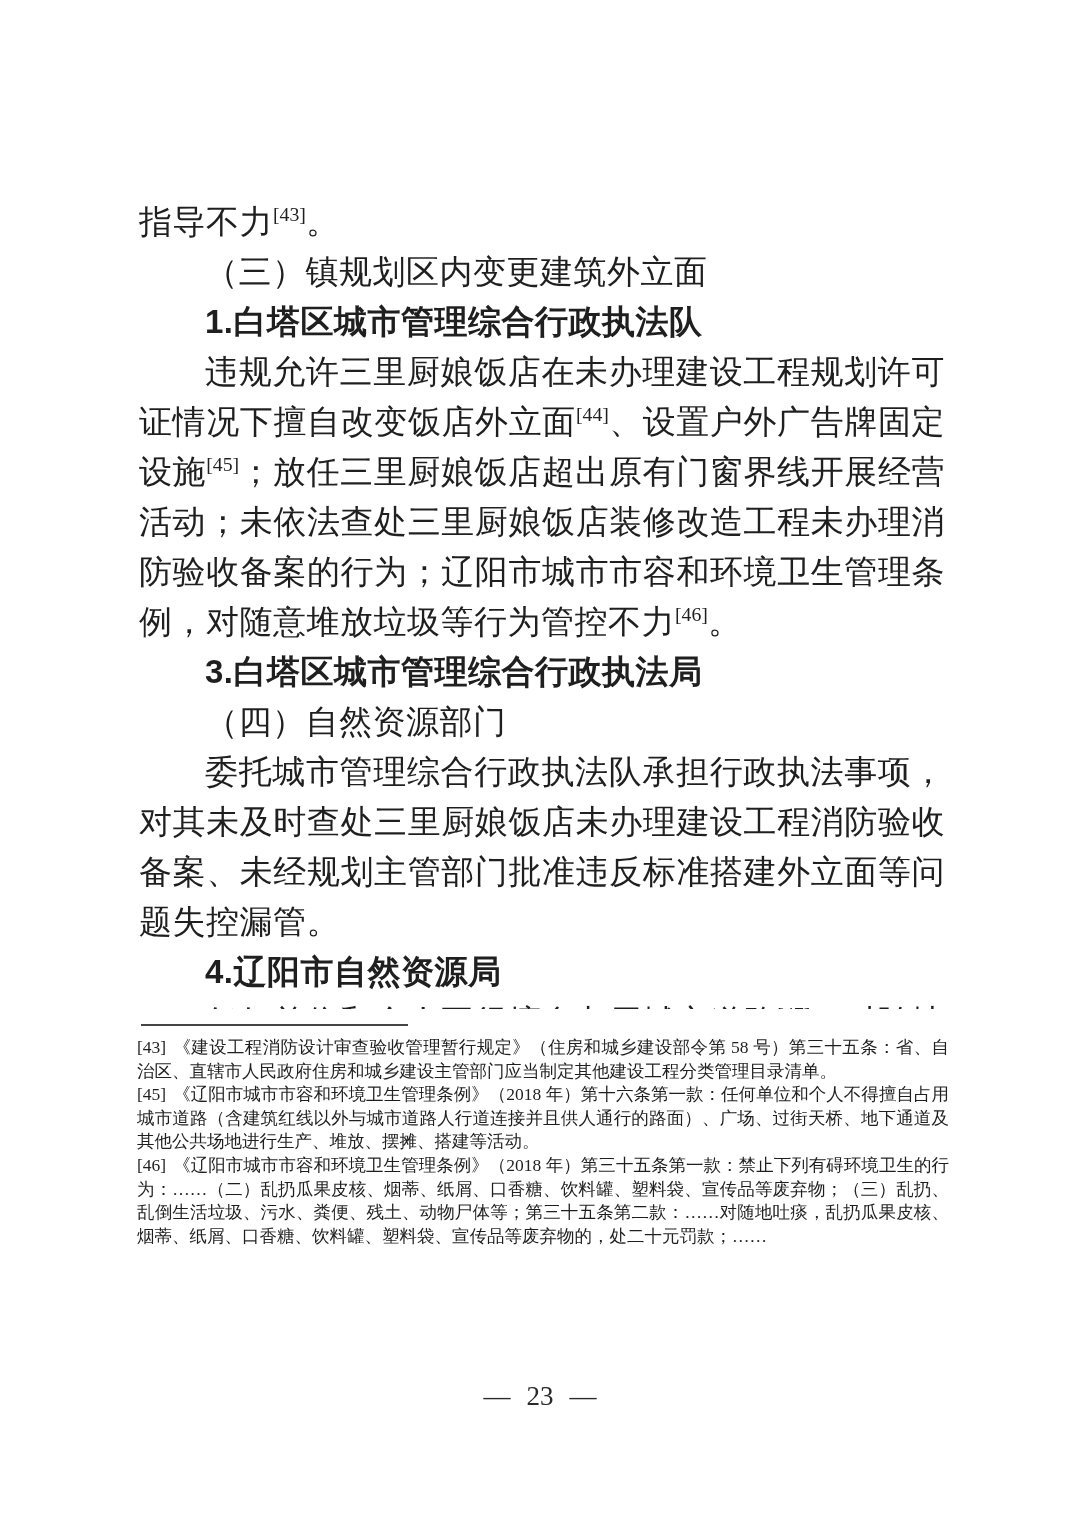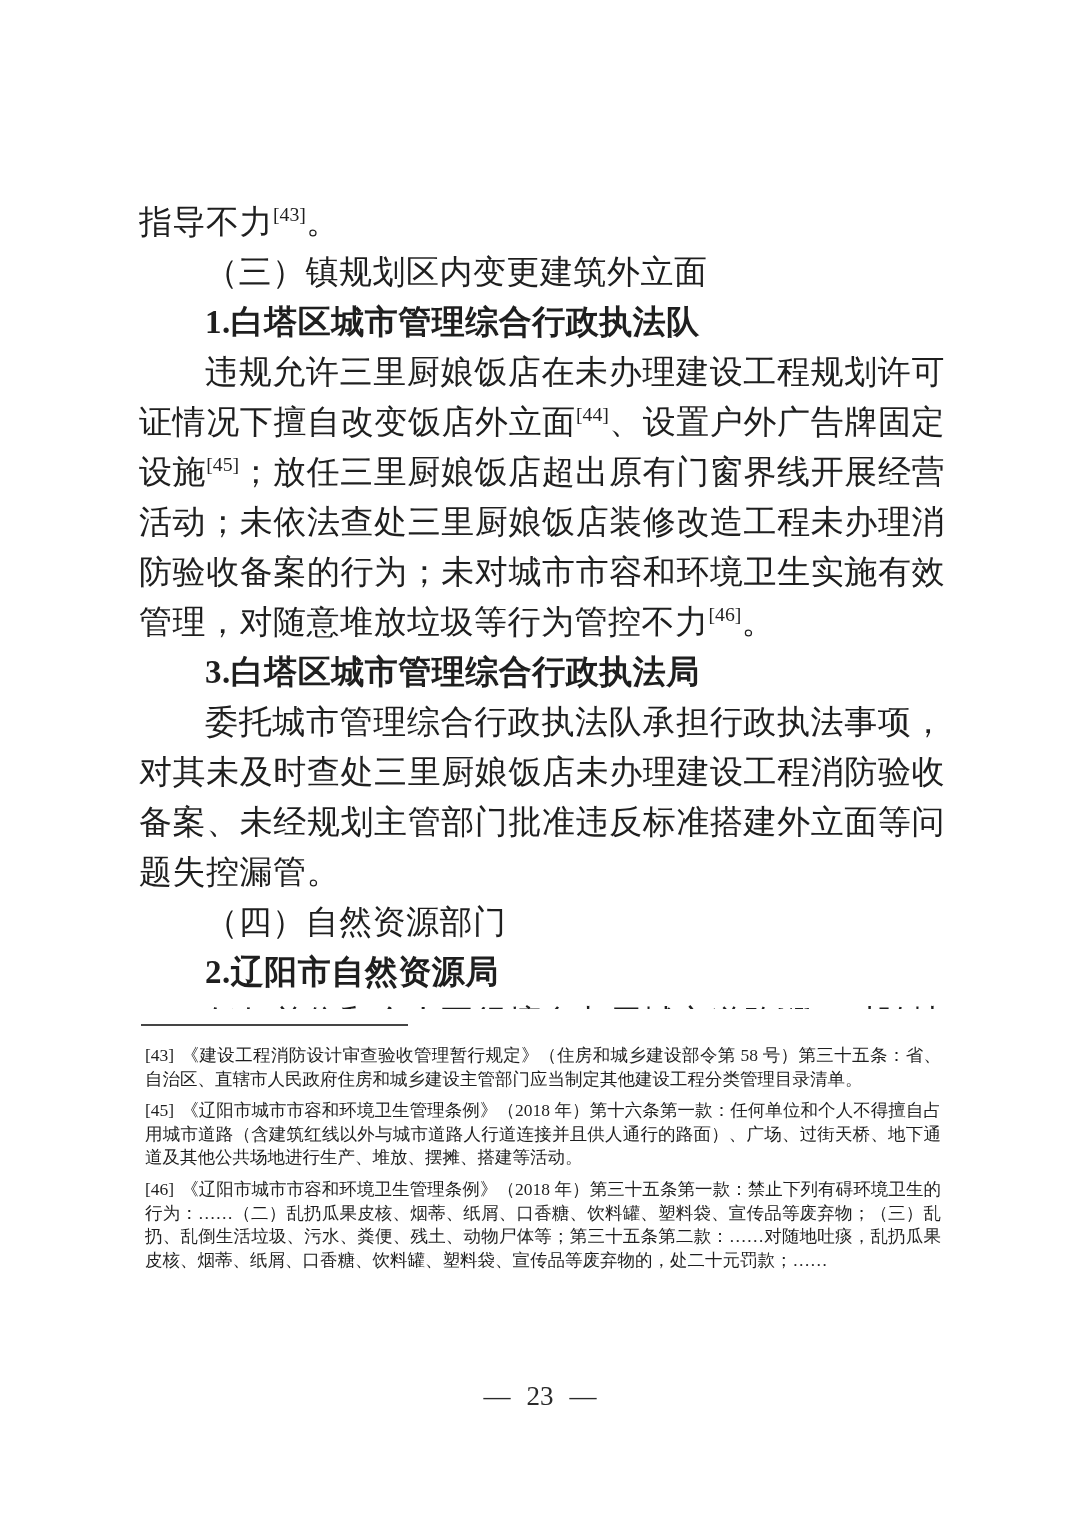--- a/index.html
+++ b/index.html
@@ -29,21 +29,21 @@
     letter-spacing: 0.5px;
     text-align: justify;
     text-justify: inter-ideograph;
   }
   .block { margin: 0; }
   .block.indent { text-indent: 2em; }
   .heading2 { text-indent: 2em; }
   .heading3 {
     text-indent: 2em;
     font-weight: 700;
-    font-family: Liberation Serif, serif;
+    font-family: Liberation Sans, sans-serif;
   }
   .body-text sup {
     font-size: 0.60em;
     line-height: 0;
     letter-spacing: 0;
     vertical-align: super;
   }
   
   .footnote-divider {
     position: absolute;
@@ -57,21 +57,21 @@
     position: absolute;
     left: 137px;
     top: 1036px;
     width: 812px;
     font-size: 17.5px;
     line-height: 23.6px;
     text-align: justify;
     text-justify: inter-ideograph;
     color: #1f1f1f;
   }
-  .footnote { margin: 8px; }
+  .footnote { margin: 0; }
   .footnote .fn-marker { margin-right: 7px; letter-spacing: 0; }
   
   .page-number {
     position: absolute;
     left: 0;
     right: 0;
     top: 1381px;
     display: flex;
     justify-content: center;
     align-items: center;
@@ -82,25 +82,25 @@
 </style>
 </head>
 <body>
 
 <div class="page">
 
   <main class="body-text">
       <div class="block para"><span>指导不力</span><sup>[43]</sup><span>。</span></div>
       <div class="block heading2"><span>（三）镇规划区内变更建筑外立面</span></div>
       <div class="block heading3"><span>1.白塔区城市管理综合行政执法队</span></div>
-      <div class="block para indent"><span>违规允许三里厨娘饭店在未办理建设工程规划许可证情况下擅自改变饭店外立面</span><sup>[44]</sup><span>、设置户外广告牌固定设施</span><sup>[45]</sup><span>；放任三里厨娘饭店超出原有门窗界线开展经营活动；未依法查处三里厨娘饭店装修改造工程未办理消防验收备案的行为；未对城市市容和环境卫生实施有效管理，对随意堆放垃圾等行为管控不力</span><sup>[46]</sup><span>。</span></div>
+      <div class="block para indent"><span>违规允许三里厨娘饭店在未办理建设工程规划许可证情况下擅自改变饭店外立面</span><sup>[44]</sup><span>、设置户外广告牌固定设施</span><sup>[45]</sup><span>；放任三里厨娘饭店超出原有门窗界线开展经营活动；未依法查处三里厨娘饭店装修改造工程未办理消防验收备案的行为；辽阳市城市市容和环境卫生管理条例，对随意堆放垃圾等行为管控不力</span><sup>[46]</sup><span>。</span></div>
       <div class="block heading3"><span>3.白塔区城市管理综合行政执法局</span></div>
+      <div class="block heading2"><span>（四）自然资源部门</span></div>
       <div class="block para indent"><span>委托城市管理综合行政执法队承担行政执法事项，对其未及时查处三里厨娘饭店未办理建设工程消防验收备案、未经规划主管部门批准违反标准搭建外立面等问题失控漏管。</span></div>
-      <div class="block heading2"><span>（四）自然资源部门</span></div>
-      <div class="block heading3"><span>2.辽阳市自然资源局</span></div>
+      <div class="block heading3"><span>4.辽阳市自然资源局</span></div>
       <div class="block para indent"><span>任何单位和个人不得擅自占用城市道路</span><sup>[47]</sup><span>，对随地吐痰</span></div>
     </main>
 
   <div class="footnote-divider"></div>
 
   <section class="footnotes">
       <div class="footnote"><span class="fn-marker">[43]</span><span>《建设工程消防设计审查验收管理暂行规定》（住房和城乡建设部令第 58 号）第三十五条：省、自治区、直辖市人民政府住房和城乡建设主管部门应当制定其他建设工程分类管理目录清单。</span></div>
       <div class="footnote"><span class="fn-marker">[45]</span><span>《辽阳市城市市容和环境卫生管理条例》（2018 年）第十六条第一款：任何单位和个人不得擅自占用城市道路（含建筑红线以外与城市道路人行道连接并且供人通行的路面）、广场、过街天桥、地下通道及其他公共场地进行生产、堆放、摆摊、搭建等活动。</span></div>
       <div class="footnote"><span class="fn-marker">[46]</span><span>《辽阳市城市市容和环境卫生管理条例》（2018 年）第三十五条第一款：禁止下列有碍环境卫生的行为：……（二）乱扔瓜果皮核、烟蒂、纸屑、口香糖、饮料罐、塑料袋、宣传品等废弃物；（三）乱扔、乱倒生活垃圾、污水、粪便、残土、动物尸体等；第三十五条第二款：……对随地吐痰，乱扔瓜果皮核、烟蒂、纸屑、口香糖、饮料罐、塑料袋、宣传品等废弃物的，处二十元罚款；……</span></div>
     </section>

